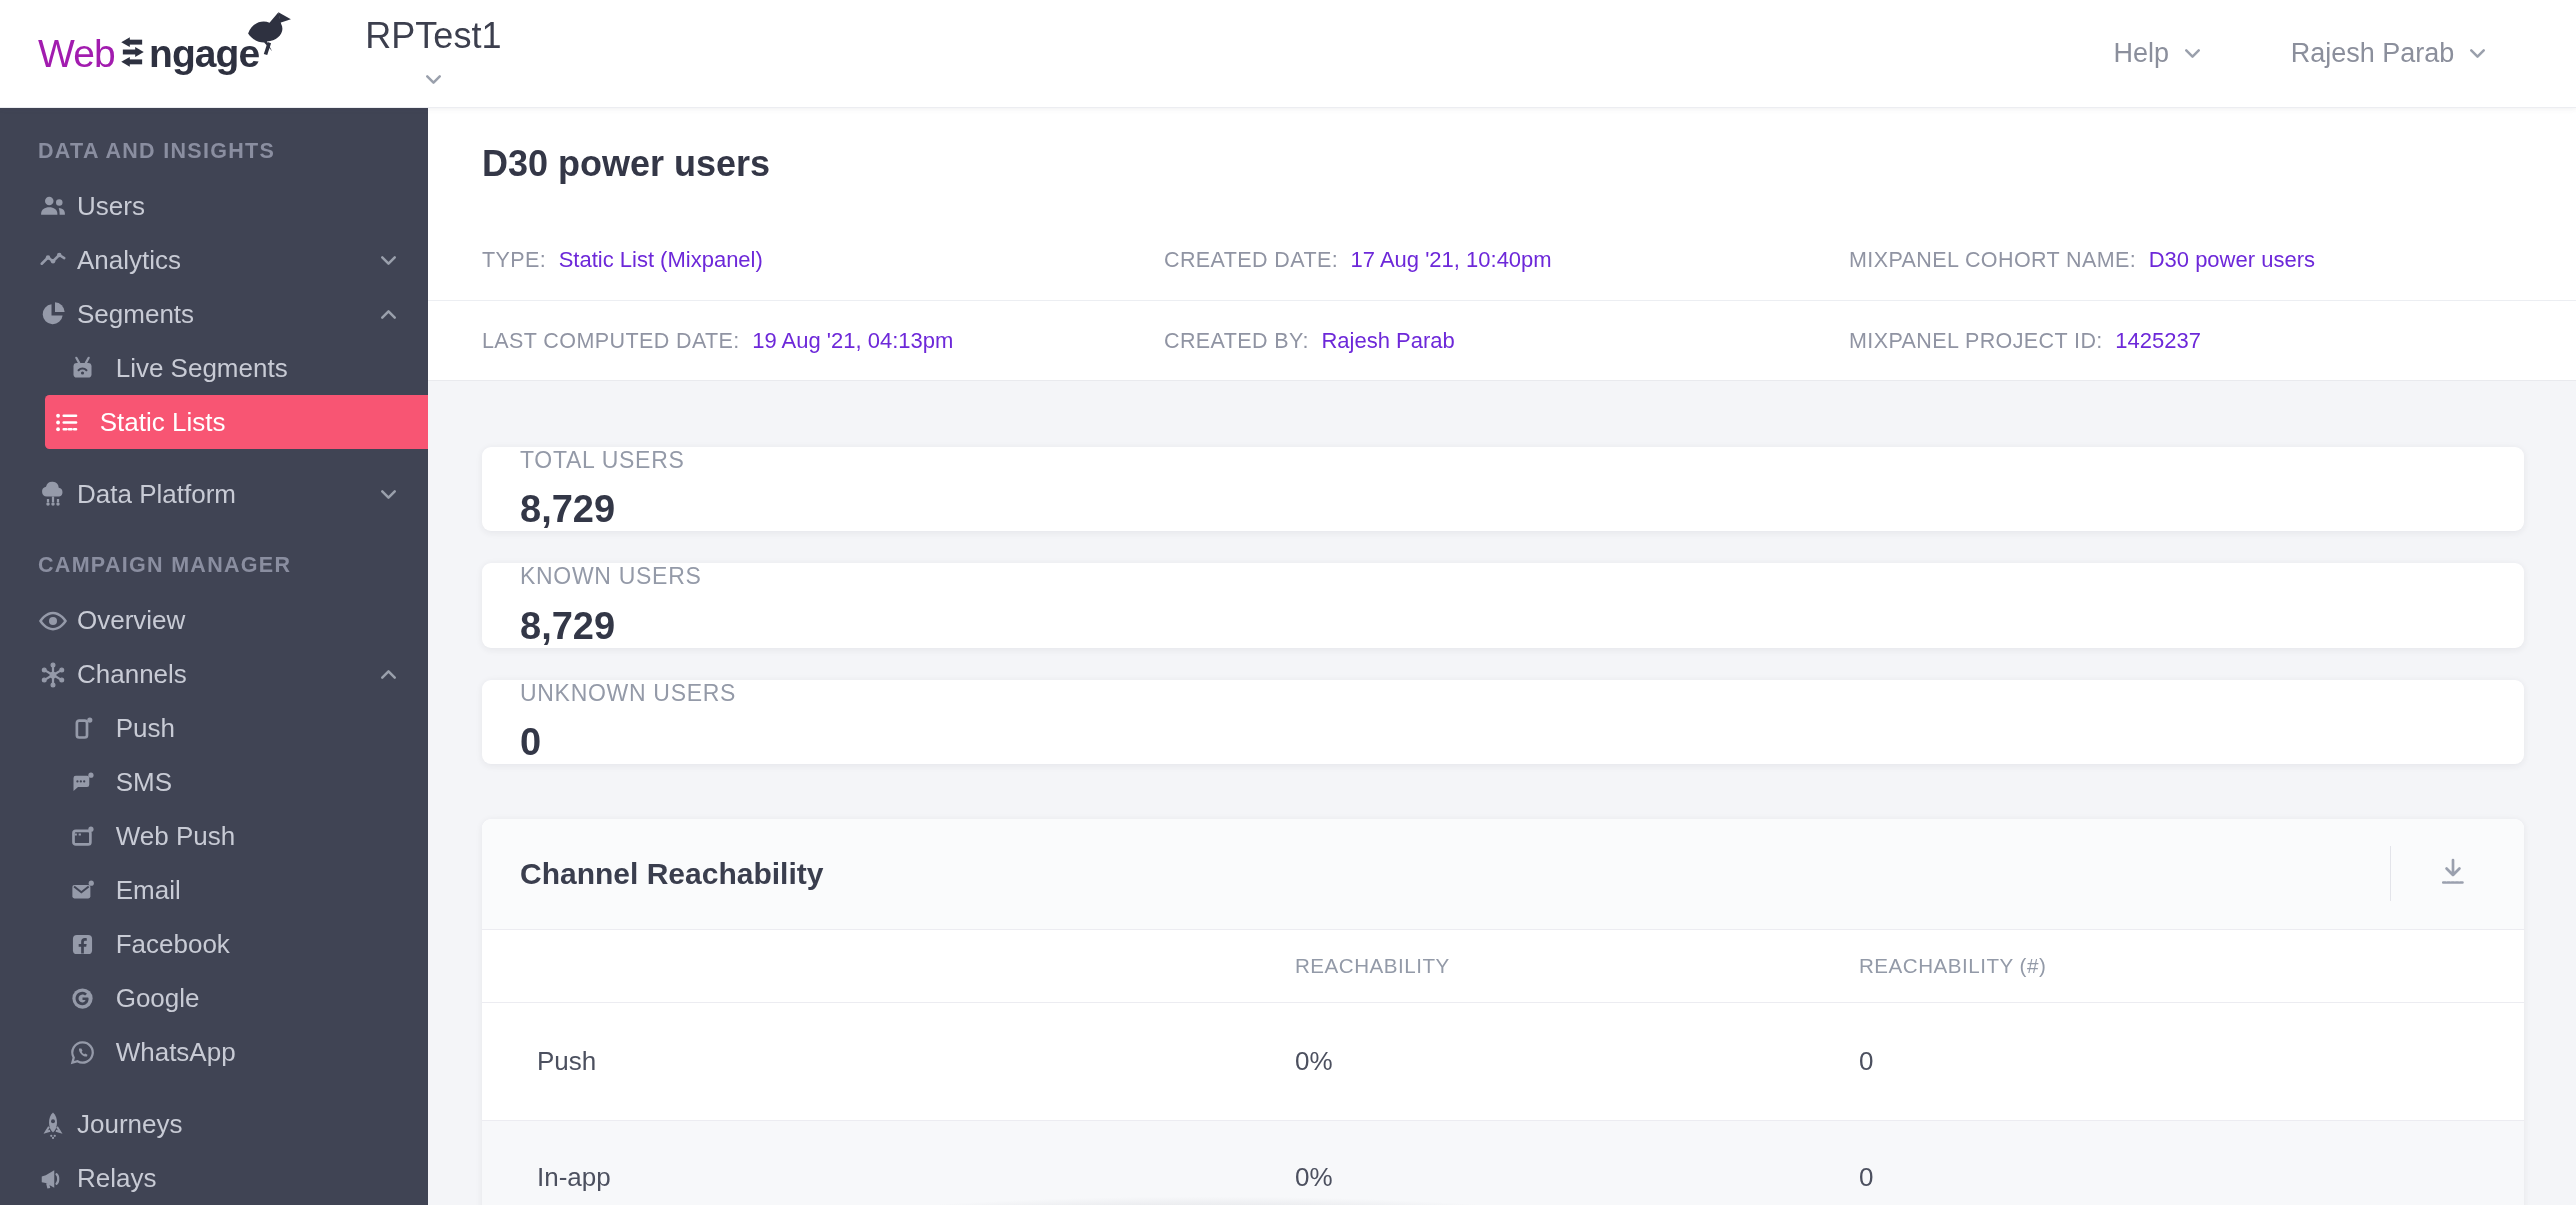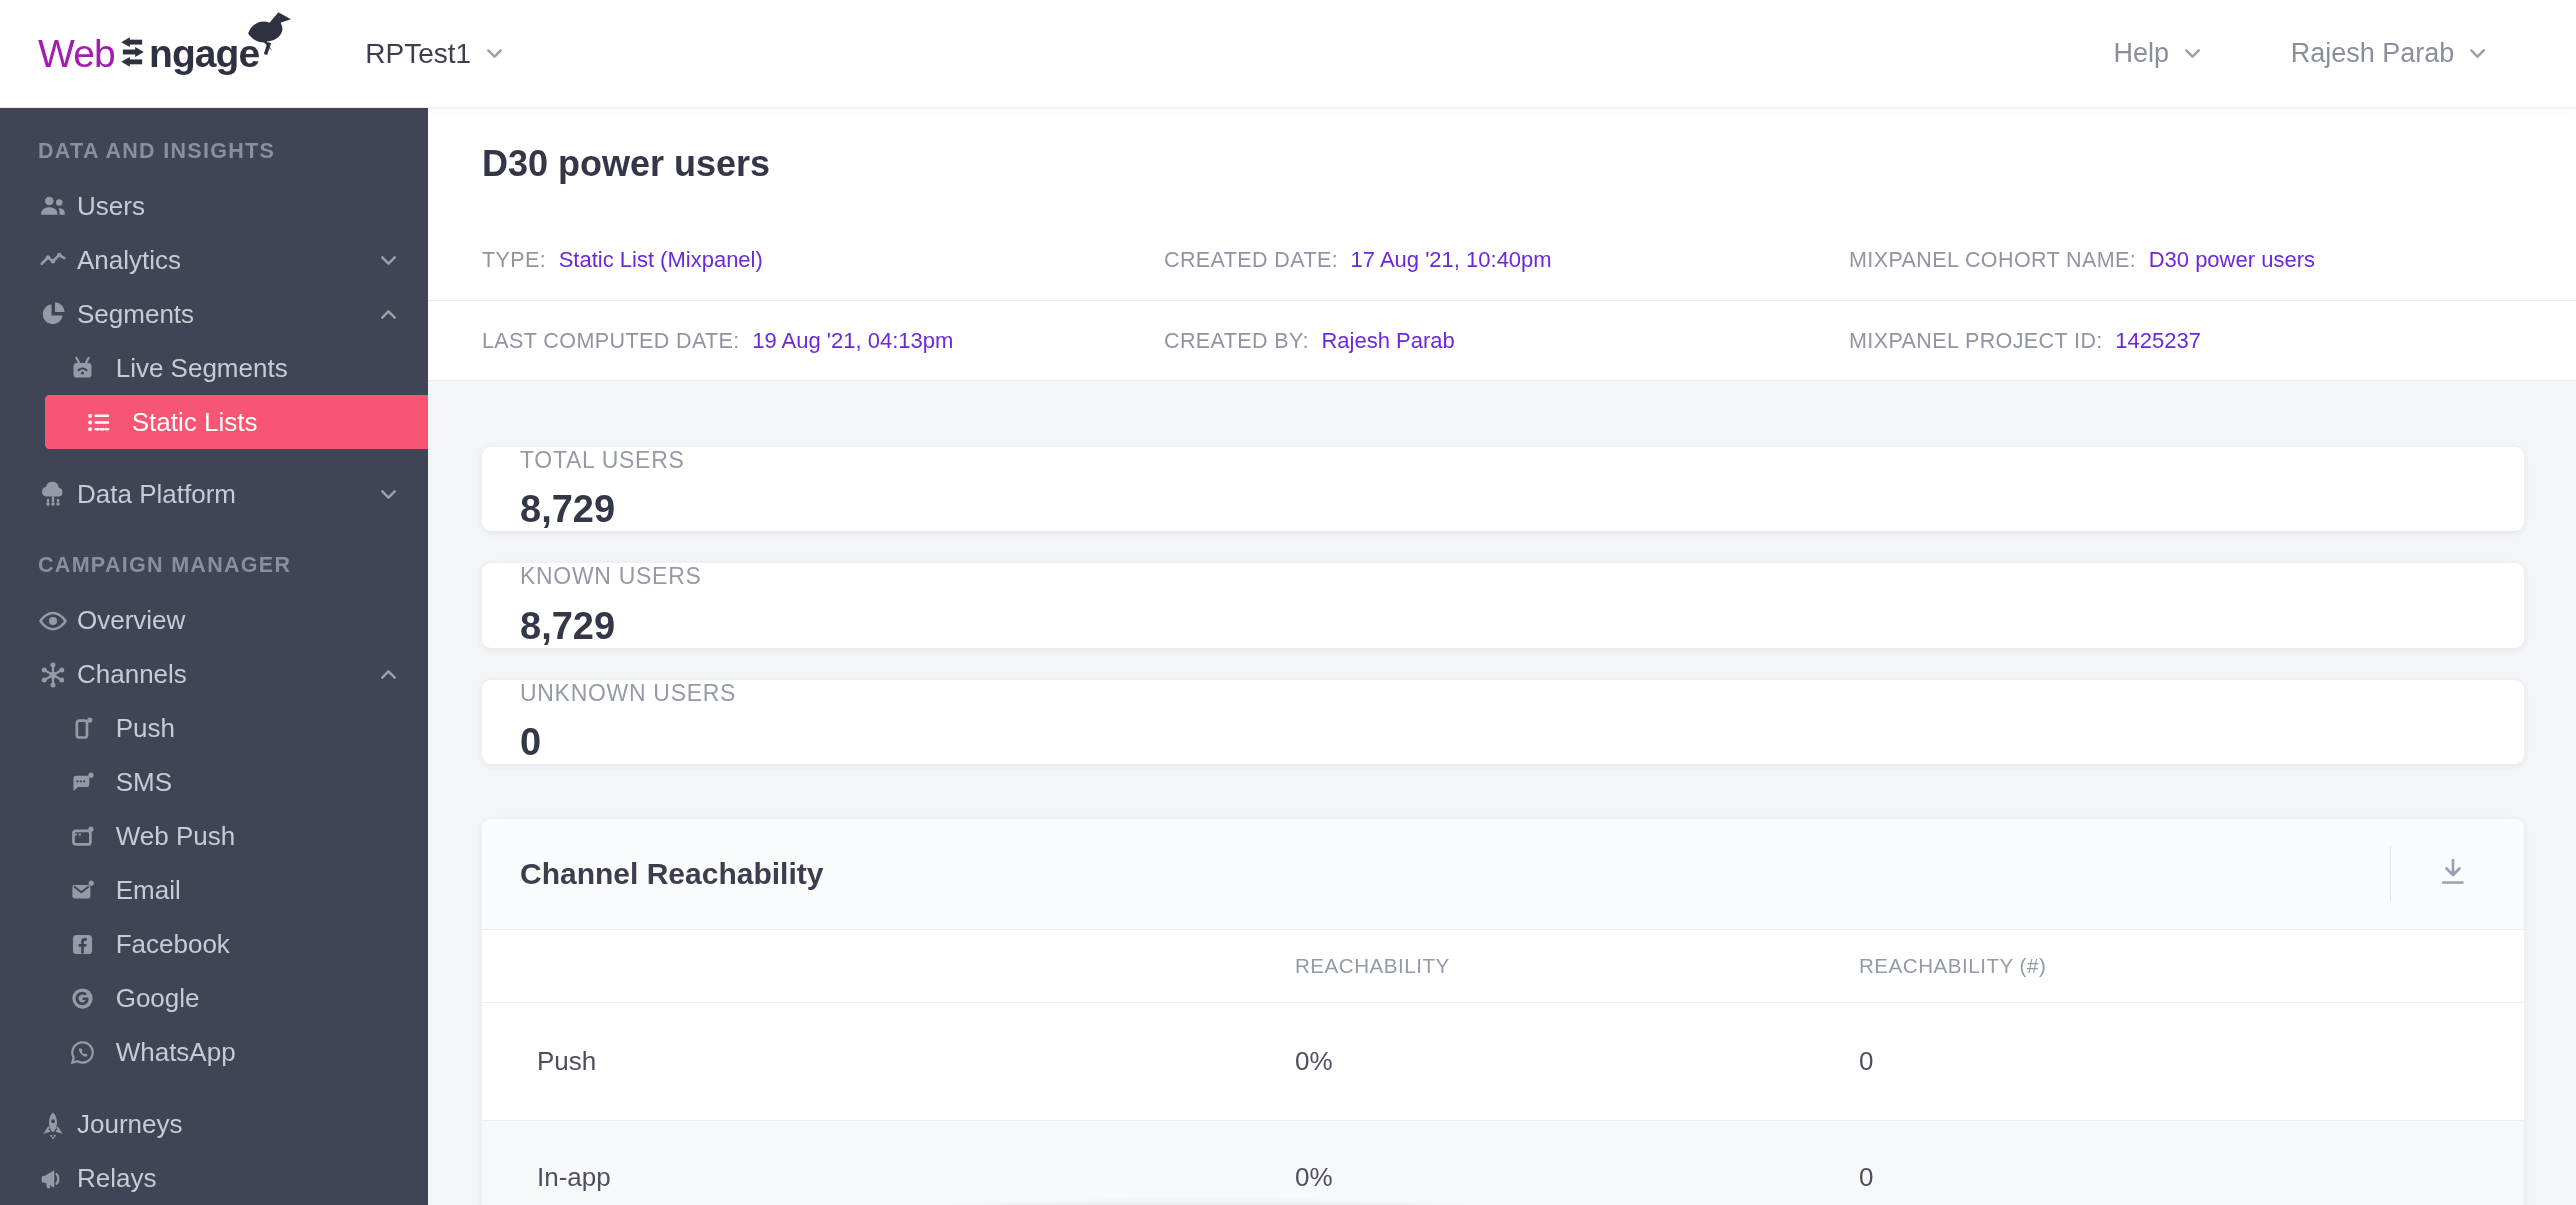--- a/index.html
+++ b/index.html
@@ -11,21 +11,21 @@
             border-bottom: 0.9px solid #ecedf1; box-shadow: 0 1.8px 4.5px rgba(60,64,80,.06);
             position: relative; z-index: 20; padding-right: 86px; }
   .logo { display: flex; align-items: baseline; margin-left: 38px; position: relative;
           font-size: 39px; letter-spacing: -0.9px; cursor: pointer; }
   .logo .lg-web { font-weight: 400; color: #a21caf; }
   .logo .lg-e { width: 27px; height: 30px; margin: 0 2.7px 0 4.5px; display: inline-block; color: #2e3140; }
   .logo .lg-e svg { width: 100%; height: 100%; }
   .logo .lg-ngage { font-weight: 700; color: #2e3140; }
   .logo .lg-bird { position: absolute; right: -39px; top: -27px; width: 57px; height: 52px; color: #2e3140; }
   .proj { display: flex; align-items: center; gap: 10.7px; margin-left: 106px;
-          font-size: 28px; color: #3c3f4e; cursor: pointer; }
+          font-size: 36px; color: #3c3f4e; cursor: pointer; flex-direction: column; }
   .nav-right { margin-left: auto; display: flex; align-items: center; gap: 86px; }
   .nav-drop { display: flex; align-items: center; gap: 10.7px; font-size: 27px; color: #8b8f9c; cursor: pointer; }
   .chev { width: 25px; height: 25px; color: #9aa0ac; flex: none; }
   .chev svg { width: 100%; height: 100%; display: block; }
 
   
   .shell { display: flex; height: 1097px; }
 
   
   .sidebar { width: 428px; flex: none; background: #404454; padding-top: 30px; overflow: hidden; }
@@ -34,21 +34,21 @@
   .sec-items { margin-top: 14.3px; }
   .nav-item { height: 54px; display: flex; align-items: center; padding-left: 38px; padding-right: 27px;
               color: #c8cbd5; font-size: 26px; cursor: pointer; }
   .nav-item .nicon { width: 30px; height: 30px; color: #959aa9; margin-right: 9px; flex: none; }
   .nav-item .nicon svg { width: 100%; height: 100%; display: block; }
   .nav-item.sub { padding-left: 69px; }
   .nav-item.sub .nicon { width: 27px; height: 27px; margin-right: 19.7px; }
   .nav-item .nlabel { flex: 1; white-space: nowrap; }
   .nav-item .chev { margin-left: auto; }
   .nav-item.gap-before { margin-top: 18px; }
-  .nav-item.active { background: #f85573; margin-left: 45px; padding-left: 40px; border-radius: 4.5px 0 0 4.5px;
+  .nav-item.active { background: #f85573; margin-left: 45px; padding-left: 8px; border-radius: 4.5px 0 0 4.5px;
                      color: #fff; }
   .nav-item.active .nicon { color: #fff; }
   .sec-campaign { margin-top: 31px; }
 
   
   .main { flex: 1; background: #f4f5f8; overflow: hidden; position: relative; }
   .page-head { background: #fff; border-bottom: 0.9px solid #e9eaee; }
   .title-row { height: 112px; display: flex; align-items: center; padding-left: 54px; }
   .page-title { font-size: 36px; font-weight: 700; color: #343747; }
   .meta-row { height: 80px; display: flex; align-items: center; padding-left: 54px; }

